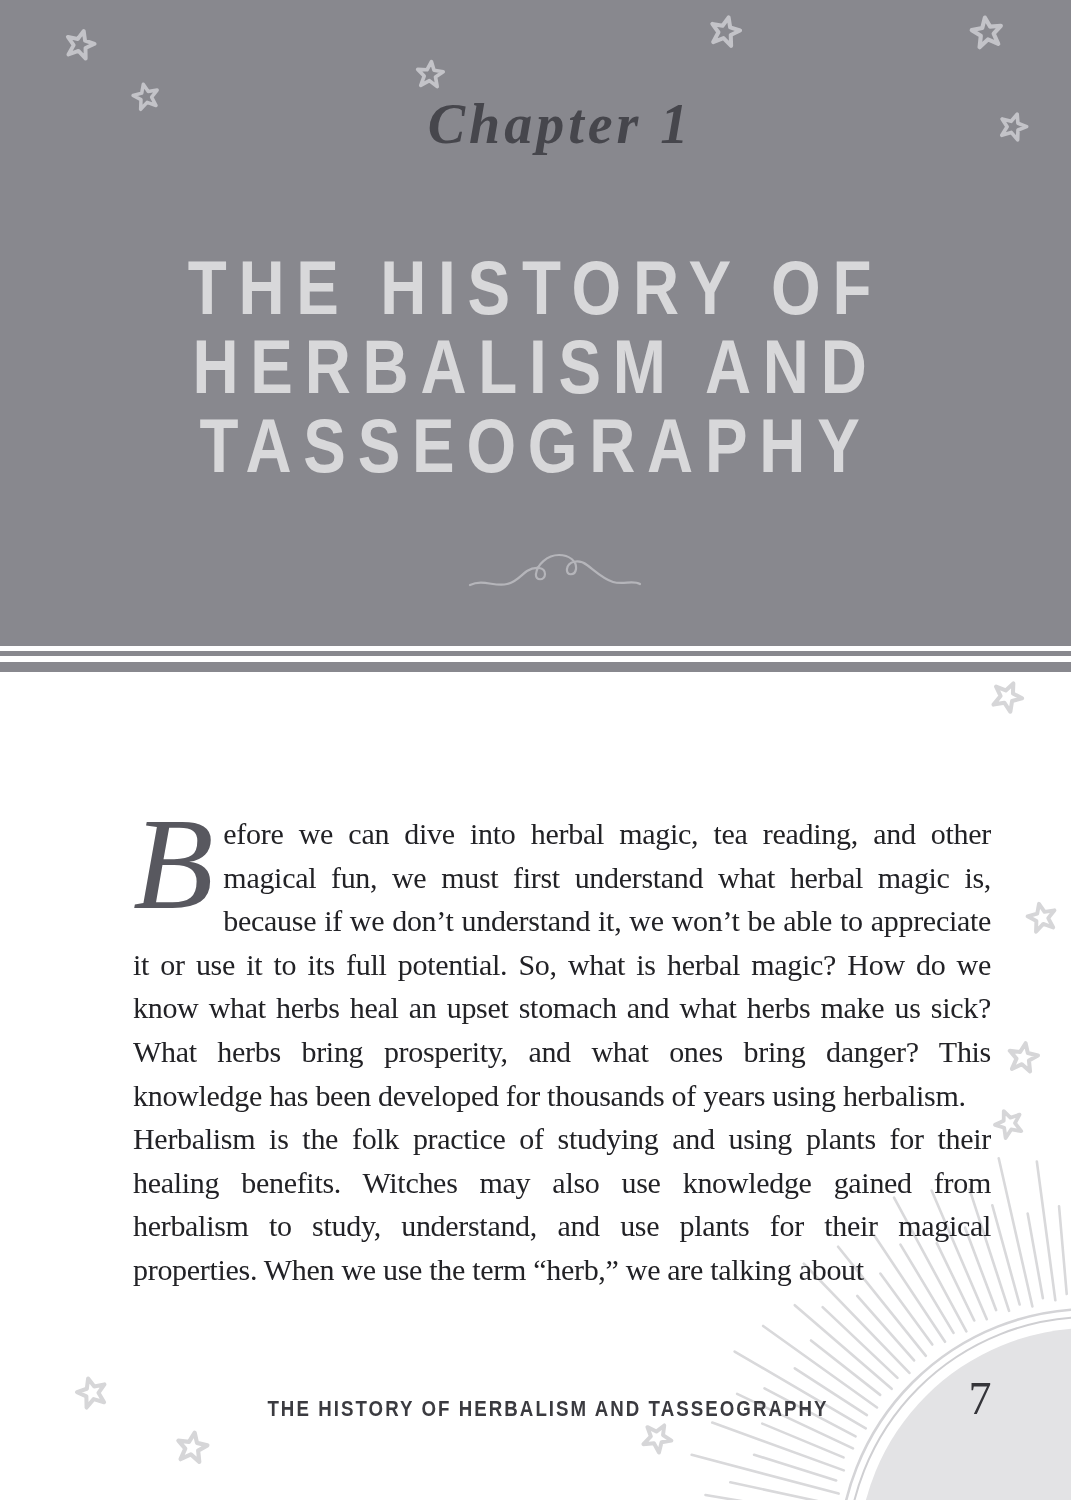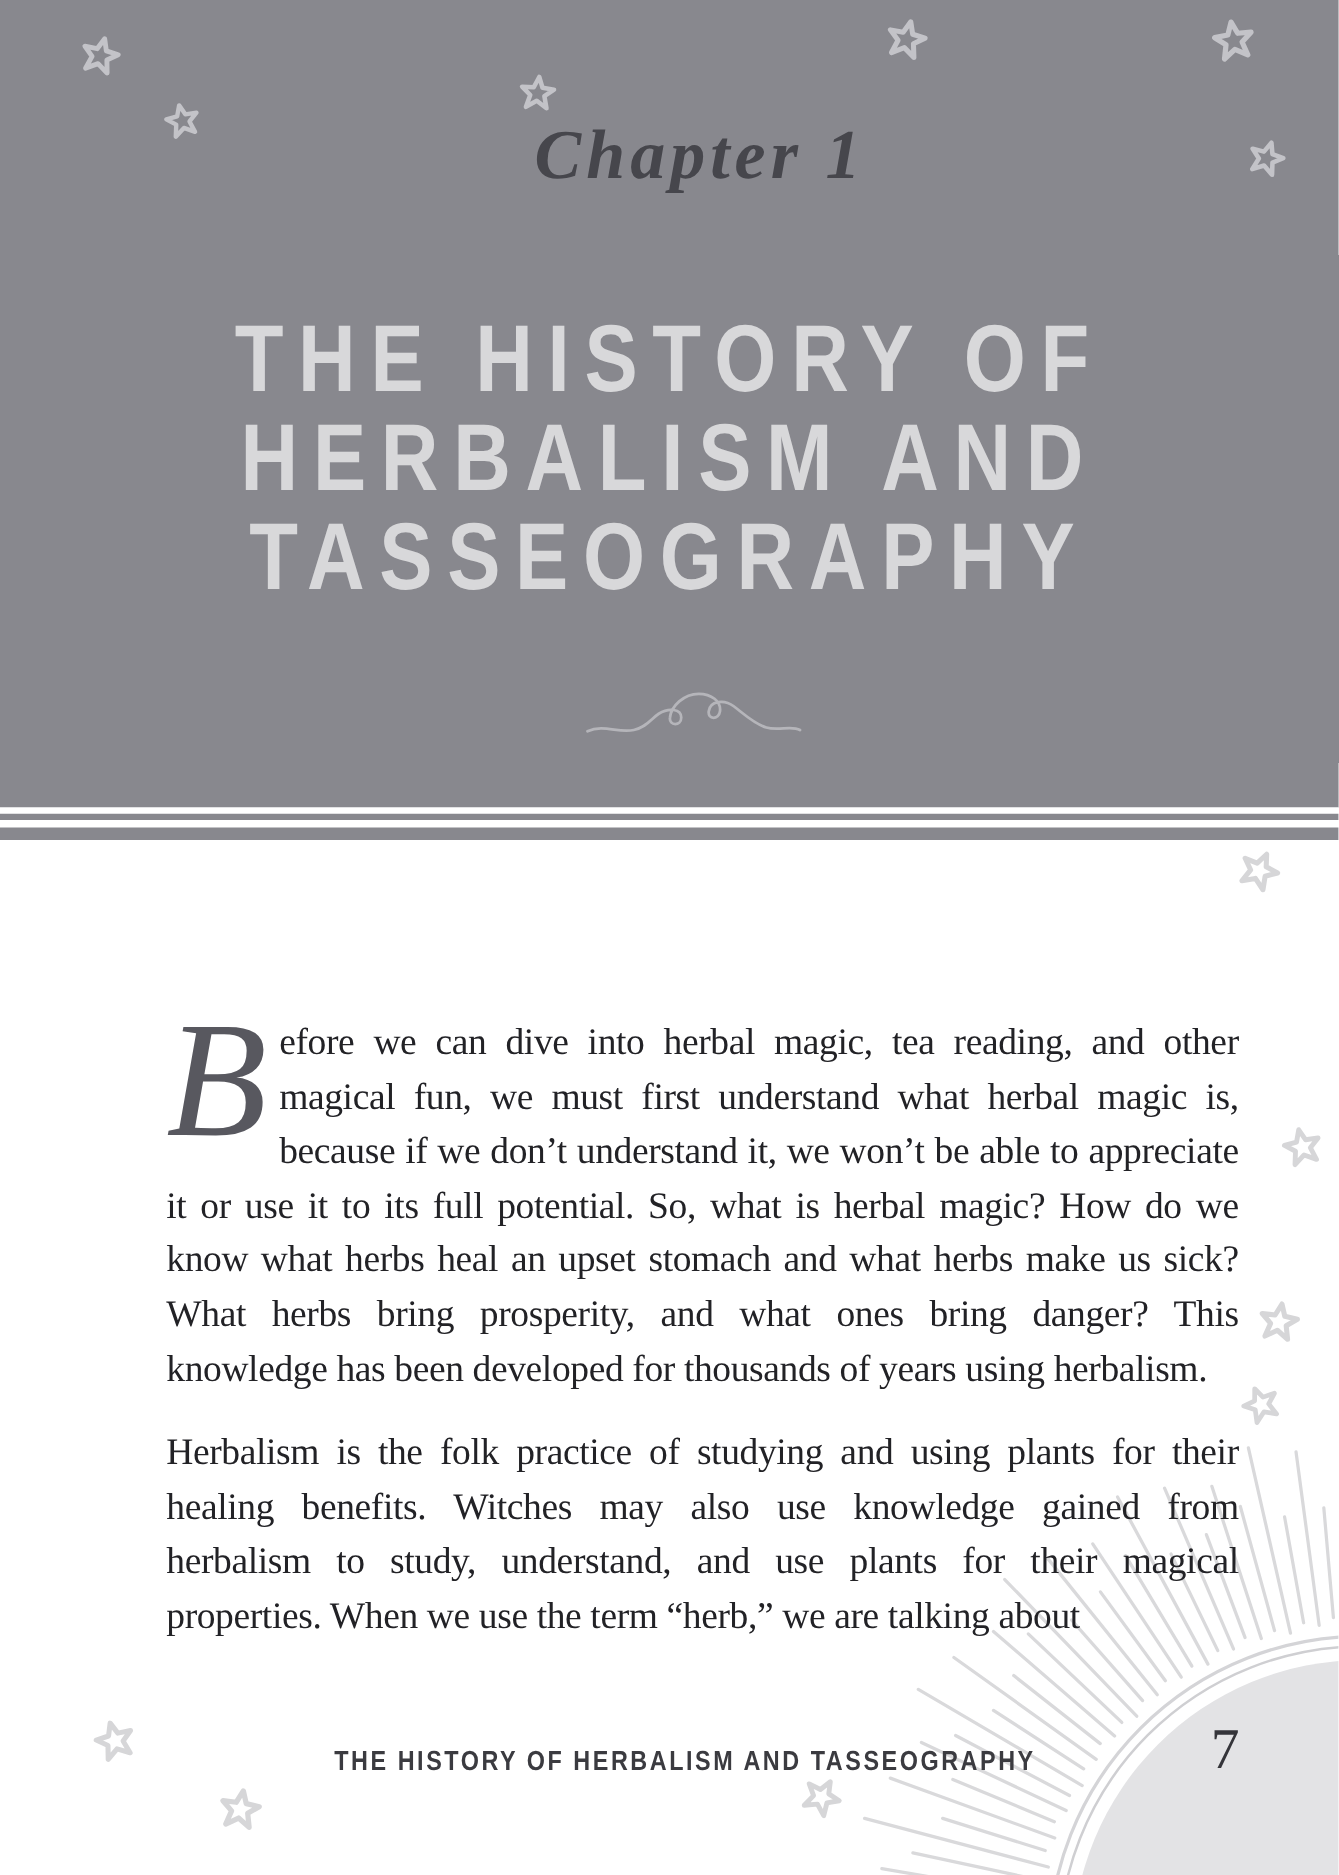--- a/index.html
+++ b/index.html
@@ -56,21 +56,21 @@
     position:absolute;left:133px;top:812px;width:858px;
     z-index:2;
     font-family:"Liberation Serif", serif;
     font-size:30px;line-height:43.6px;
     letter-spacing:-0.3px;
     color:#222226;
     text-align:justify;
     hyphens:none;
   }
   .body-text p{margin:0;}
-  .body-text p + p{margin-top:23px;font-family:Liberation Serif, serif;}
+  .body-text p + p{margin-top:0;font-family:Liberation Serif, serif;}
   .drop-cap{
     float:left;
     font-family:"Liberation Serif", serif;
     font-style:italic;
     font-size:132px;line-height:92px;
     height:92px;
     color:#58585f;
     margin:6px 10px 0 0;
   }
   

